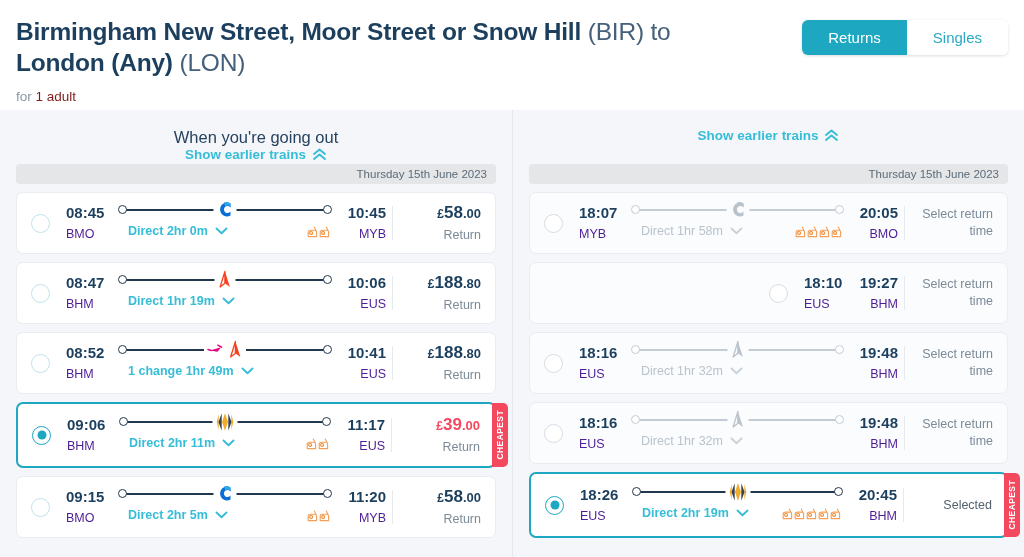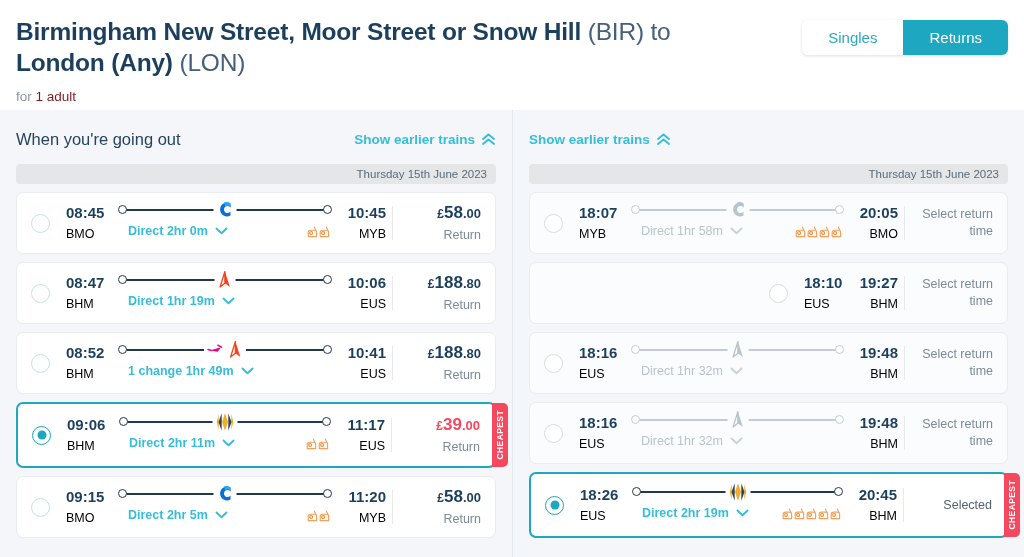--- a/index.html
+++ b/index.html
@@ -66,20 +66,21 @@
     position: relative;
   }
   .col-divider { border-left: 1px solid #e3e8ee; }
 
   .col-head {
     display: flex;
     align-items: center;
     justify-content: space-between;
     margin-bottom: 14px;
     height: 22px;
+    flex-direction: column;
   }
   .col-title { font-size: 16.5px; color: #28435f; }
   .earlier {
     display: flex; align-items: center; gap: 6px;
     font-size: 13.5px; font-weight: bold; color: #36bdd8;
     cursor: pointer;
   }
   .chev-up { display:block; }
 
   .date-bar {
@@ -127,21 +128,21 @@
   .radio.on::after {
     content:''; position:absolute; left:50%; top:50%;
     width:9px; height:9px; border-radius:50%;
     background:#1da7c0; transform: translate(-50%,-50%);
   }
 
   
   .endpoint { width: 46px; flex: 0 0 auto; text-align: left; }
   .endpoint.right { text-align: right; width: 48px; }
   .ep-time { font-size: 15px; font-weight: bold; color: #1c3f5e; line-height: 1.1; }
-  .ep-stn  { font-size: 12.5px; color: #000000; margin-top: 6px; }
+  .ep-stn  { font-size: 12.5px; color: #4c1d95; margin-top: 6px; }
 
   
   .journey {
     flex: 1 1 auto;
     position: relative;
     height: 46px;
     margin: 0 6px;
   }
   .track {
     position: absolute; left: 4px; right: 4px; top: 9px;
@@ -223,22 +224,22 @@
       <span>London (Any)</span>
       <span class="code">(LON)</span>
     </div>
     <div class="pax-line">
       <span>for</span>
       <b>1 adult</b>
     </div>
   </div>
 
   <div class="toggle">
+    <button class="toggle-btn active">Returns</button>
     <button class="toggle-btn inactive">Singles</button>
-    <button class="toggle-btn active">Returns</button>
   </div>
 </div>
 
 <div class="columns">
 
   <div class="col">
     <div class="col-head">
       <div class="col-title">When you're going out</div>
       <div class="earlier">
         <span>Show earlier trains</span>

